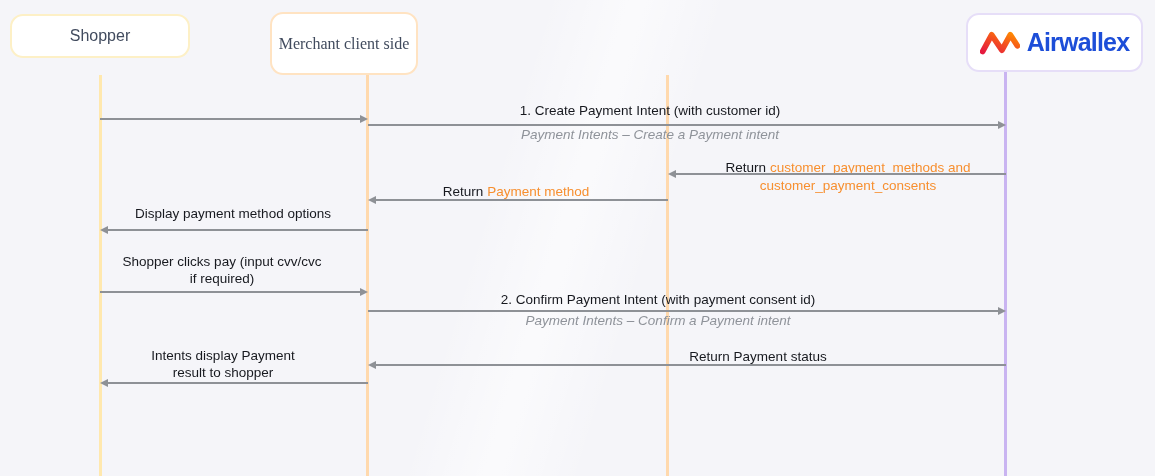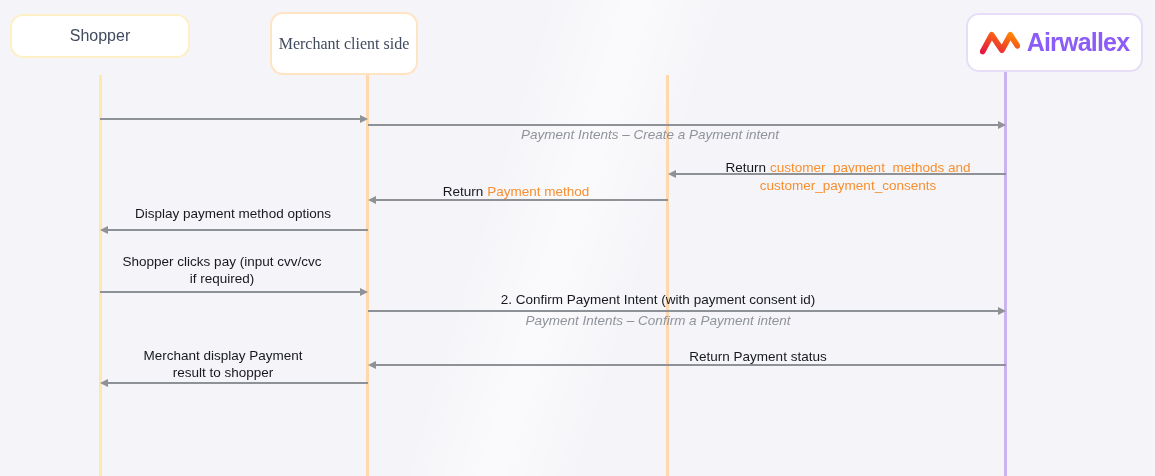--- a/index.html
+++ b/index.html
@@ -19,21 +19,21 @@
     border-radius:13px;
     display:flex;align-items:center;justify-content:center;
     font-size:16px;color:#414b5e;
     box-sizing:border-box;
   }
   .actor-shopper{left:10px;top:14px;width:180px;height:44px;border-color:#fdf0c6;}
   .actor-client{left:270px;top:12px;width:148px;height:63px;border-color:#ffe3c2;font-family:Liberation Serif, serif;}
   .actor-server{left:577px;top:12px;width:166px;height:63px;border-color:#ffe3c2;}
   .actor-airwallex{left:966px;top:13px;width:177px;height:59px;border-color:#e6def8;}
   .logo-wrap{display:flex;align-items:center;gap:7px;}
-  .logo-text{font-weight:bold;font-size:25px;letter-spacing:-0.8px;color:#8b5cf6;}
+  .logo-text{font-weight:bold;font-size:25px;letter-spacing:-0.8px;color:#1d4ed8;}
   .lifeline{position:absolute;width:3px;top:75px;bottom:0;}
   .ll-shopper{left:99px;background:#ffe8ae;}
   .ll-client{left:366px;background:#ffd9ad;}
   .ll-server{left:666px;background:#ffd9ad;}
   .ll-airwallex{left:1004px;top:72px;background:#c9b4f1;}
   .msg-line{position:absolute;height:1.5px;background:#8e9196;}
   .head{position:absolute;width:0;height:0;border-top:4.5px solid transparent;border-bottom:4.5px solid transparent;}
   .head-right{border-left:8px solid #8e9196;}
   .head-left{border-right:8px solid #8e9196;}
   .msg-label{
@@ -73,20 +73,21 @@
         </defs>
         <path d="M4 35 L18 9 L34 33 L47 9 L58 26" fill="none" stroke="url(#awg)" stroke-width="9" stroke-linecap="round" stroke-linejoin="round"></path>
       </svg>
       <span class="logo-text">Airwallex</span>
     </span>
   </div>
 
   <div class="msg-line" style="left:100px;top:118px;width:261px;"></div>
   <div class="head head-right" style="left:360px;top:115px;"></div>
 
+  <div class="msg-label" style="left:650px;top:103px;">1. Create Payment Intent (with customer id)</div>
   <div class="msg-line" style="left:368px;top:124px;width:631px;"></div>
   <div class="head head-right" style="left:998px;top:121px;"></div>
   <div class="msg-label subtitle" style="left:650px;top:127px;">Payment Intents – Create a Payment intent</div>
 
   <div class="msg-label" style="left:848px;top:160px;">
     <span class="msg-prefix">Return</span><span class="orange">customer_payment_methods and</span>
   </div>
   <div class="msg-line" style="left:676px;top:173px;width:330px;"></div>
   <div class="head head-left" style="left:668px;top:170px;"></div>
   <div class="msg-label orange" style="left:848px;top:178px;">customer_payment_consents</div>
@@ -108,18 +109,18 @@
 
   <div class="msg-label" style="left:658px;top:292px;">2. Confirm Payment Intent (with payment consent id)</div>
   <div class="msg-line" style="left:368px;top:310px;width:631px;"></div>
   <div class="head head-right" style="left:998px;top:307px;"></div>
   <div class="msg-label subtitle" style="left:658px;top:313px;text-align:center;">Payment Intents – Confirm a Payment intent</div>
 
   <div class="msg-label" style="left:758px;top:349px;">Return Payment status</div>
   <div class="msg-line" style="left:376px;top:364px;width:630px;"></div>
   <div class="head head-left" style="left:368px;top:361px;"></div>
 
-  <div class="msg-label" style="left:223px;top:348px;">Merchant display Payment</div>
+  <div class="msg-label" style="left:223px;top:348px;">Intents display Payment</div>
   <div class="msg-label" style="left:223px;top:365px;">result to shopper</div>
   <div class="msg-line" style="left:108px;top:382px;width:260px;"></div>
   <div class="head head-left" style="left:100px;top:379px;"></div>
 
 </div>
 
 </body></html>

